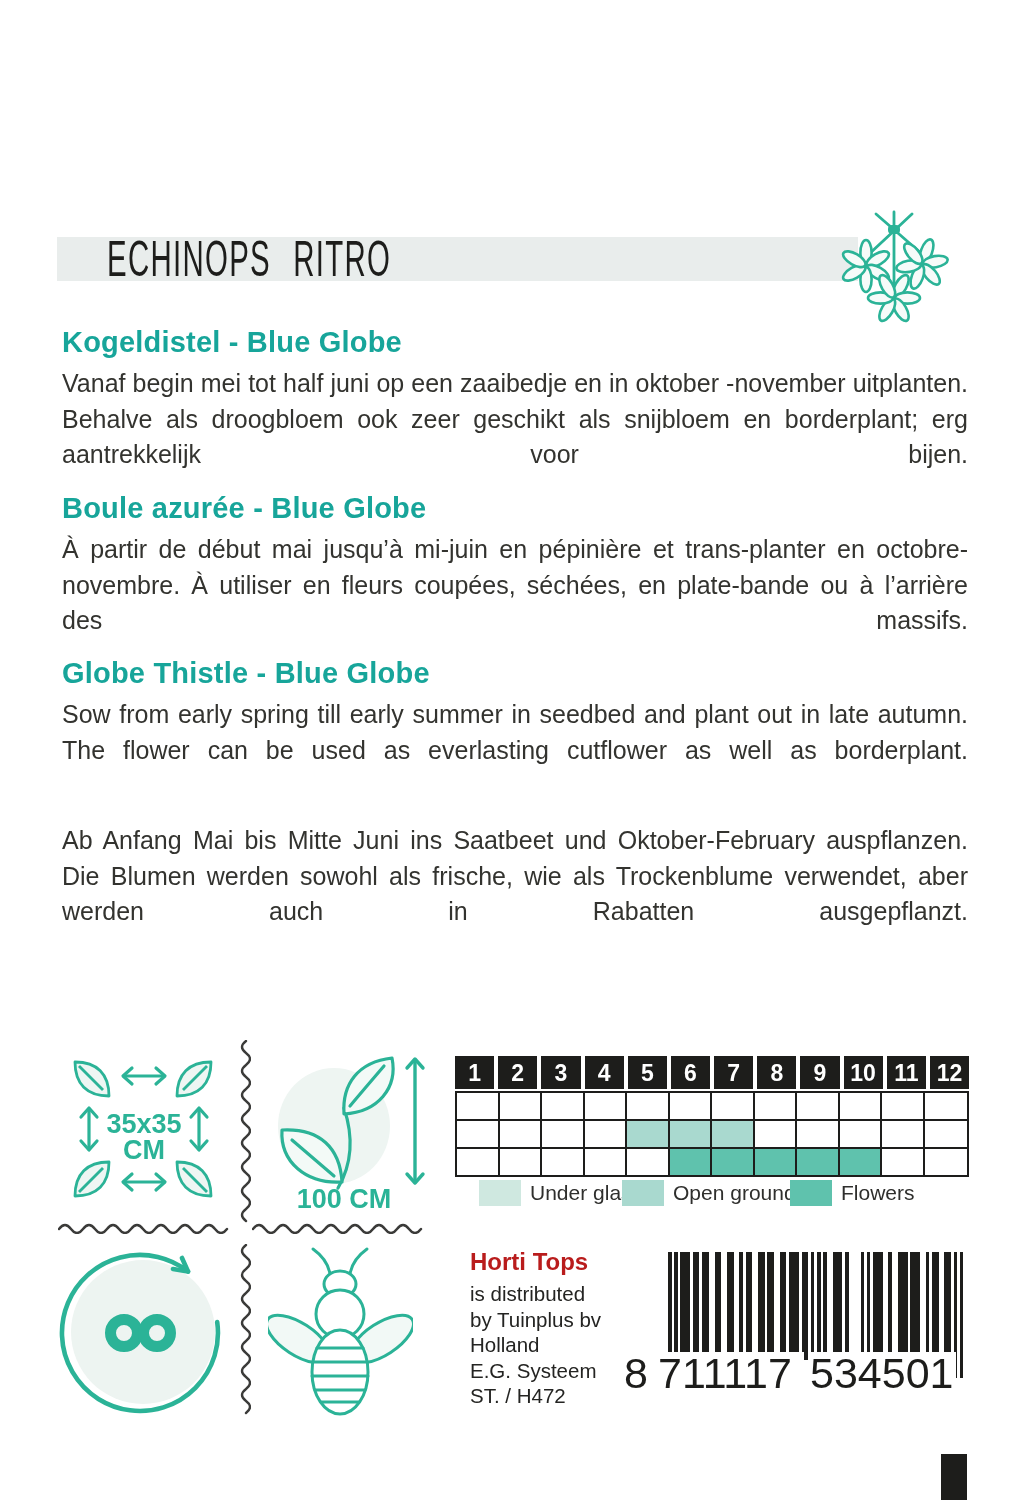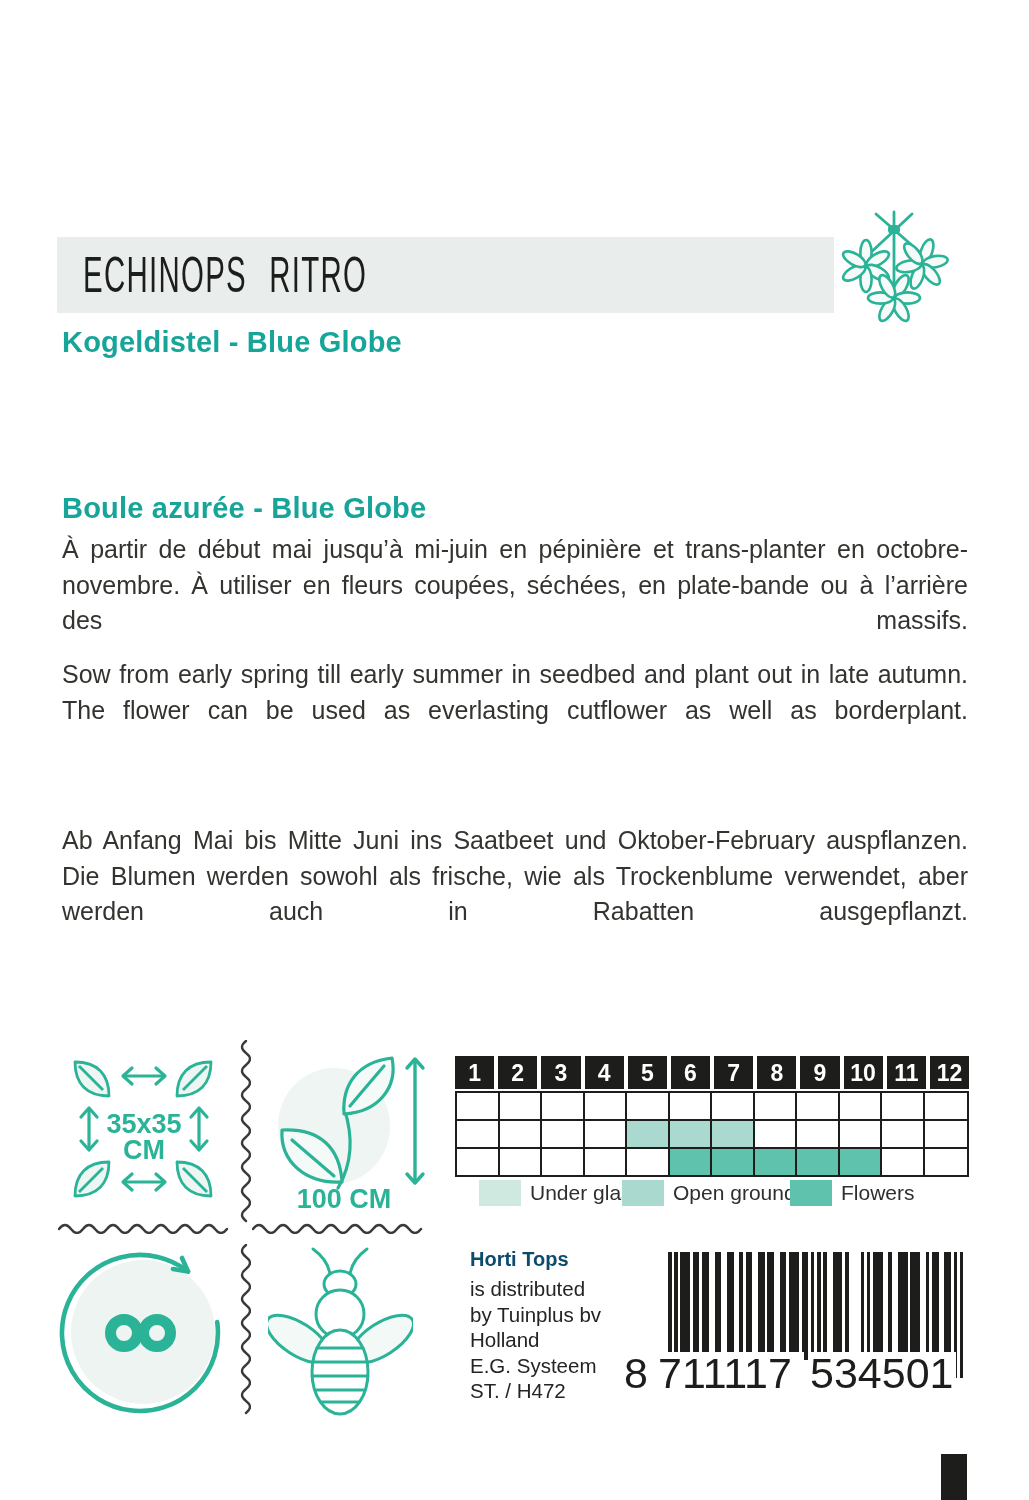--- a/index.html
+++ b/index.html
@@ -1,21 +1,21 @@
 <!DOCTYPE html>
 <html><head>
 <meta charset="utf-8">
 <style>
   html,body{margin:0;padding:0;}
   body{width:1029px;height:1500px;background:#ffffff;position:relative;overflow:hidden;
        font-family:"Liberation Sans",sans-serif;color:#30302e;}
   .abs{position:absolute;}
 
   
-  .banner{left:57px;top:237px;width:777px;height:76px;background:#e9edec;display:flex;align-items:center;}
+  .banner{left:57px;top:237px;width:777px;height:44px;background:#e9edec;display:flex;align-items:center;padding-left:24px;}
   .banner-text{display:inline-block;font-size:46px;color:#1d1d1b;letter-spacing:2px;word-spacing:20px;
                transform:scale(0.64,1.08);transform-origin:left center;margin-left:26px;white-space:nowrap;}
 
   
   .sec{left:62px;width:906px;}
   .sec h2{margin:0 0 7px 0;font-size:29px;font-weight:700;color:#17a59a;letter-spacing:0.2px;}
   .sec p{margin:0;font-size:25px;line-height:35.5px;text-align:justify;color:#33332f;}
   .sec p::after{content:"";display:inline-block;width:100%;}
 
   
@@ -29,21 +29,21 @@
   .cal-c:nth-child(12n){border-right:none;}
   .cal-c:nth-child(n+25){border-bottom:none;}
 
   
   .legend-item{position:absolute;top:1180px;display:flex;align-items:center;}
   .legend-swatch{width:42px;height:26px;margin-right:9px;}
   .legend-label{font-size:21px;color:#2f2f2d;}
 
   
   .dist{left:470px;top:1248px;width:170px;}
-  .dist-name{font-size:20px;font-weight:700;color:#0c4a6e;margin-bottom:5px;}
+  .dist-name{font-size:24px;font-weight:700;color:#b91c1c;margin-bottom:5px;}
   .dist-line{font-size:20.5px;line-height:25.5px;color:#242422;}
 
   
   .barcode{left:628px;top:1252px;width:340px;height:150px;}
   .bars{position:absolute;left:40px;top:0;width:295px;height:128px;}
   .bar{position:absolute;top:0;height:108px;background:#1d1d1b;}
   .bar.guard{height:126px;}
   .bc-digit{position:absolute;top:100px;font-size:43px;line-height:1;color:#1d1d1b;background:#fff;}
   .bc-d0{left:-4px;}
   .bc-d1{left:30px;width:146px;text-align:left;}
@@ -126,26 +126,28 @@
         </g>
       <g transform="rotate(330)">
           <ellipse cx="0" cy="-13.5" rx="5.6" ry="12.5"></ellipse>
         </g>
     </g>
   </g>
 </svg>
 
 <section class="abs sec" style="top:326px;">
   <h2>Kogeldistel - Blue Globe</h2>
+  <p>Vanaf begin mei tot half juni op een zaaibedje en in oktober -november uitplanten. Behalve als droogbloem ook zeer geschikt als snijbloem en borderplant; erg aantrekkelijk voor bijen.</p>
 </section>
 <section class="abs sec" style="top:492px;">
   <h2>Boule azurée - Blue Globe</h2>
   <p>À partir de début mai jusqu’à mi-juin en pépinière et trans-planter en octobre-novembre. À utiliser en fleurs coupées, séchées, en plate-bande ou à l’arrière des massifs.</p>
 </section>
 <section class="abs sec" style="top:657px;">
+  <h2>Globe Thistle - Blue Globe</h2>
   <p>Sow from early spring till early summer in seedbed and plant out in late autumn. The flower can be used as everlasting cutflower as well as borderplant.</p>
 </section>
 <section class="abs sec" style="top:823px;">
   <p>Ab Anfang Mai bis Mitte Juni ins Saatbeet und Oktober-February auspflanzen. Die Blumen werden sowohl als frische, wie als Trockenblume verwendet, aber werden auch in Rabatten ausgepflanzt.</p>
 </section>
 
 <svg class="abs" style="left:68px;top:1055px;" width="152" height="148" viewBox="0 0 152 148">
   <g stroke="#2bb397" stroke-width="2.8" fill="#eef6f3" stroke-linejoin="round">
     <g transform="translate(43,5) scale(-1,1)">
       <path d="M2,36 C2,14 14,2 36,2 C36,24 24,36 2,36 Z"></path>

